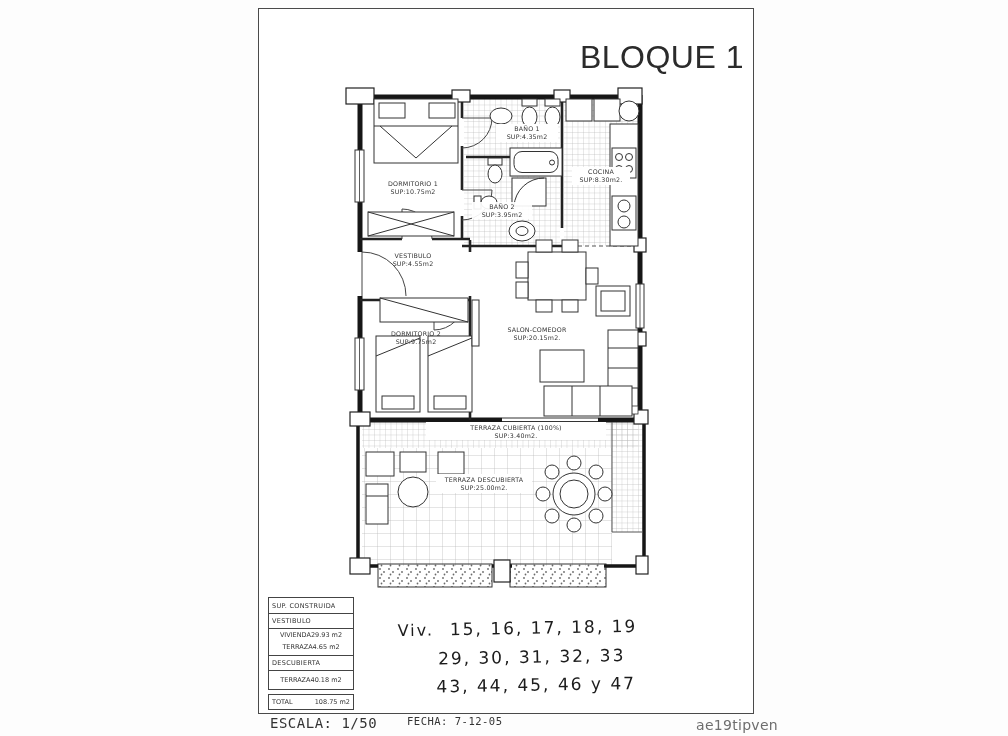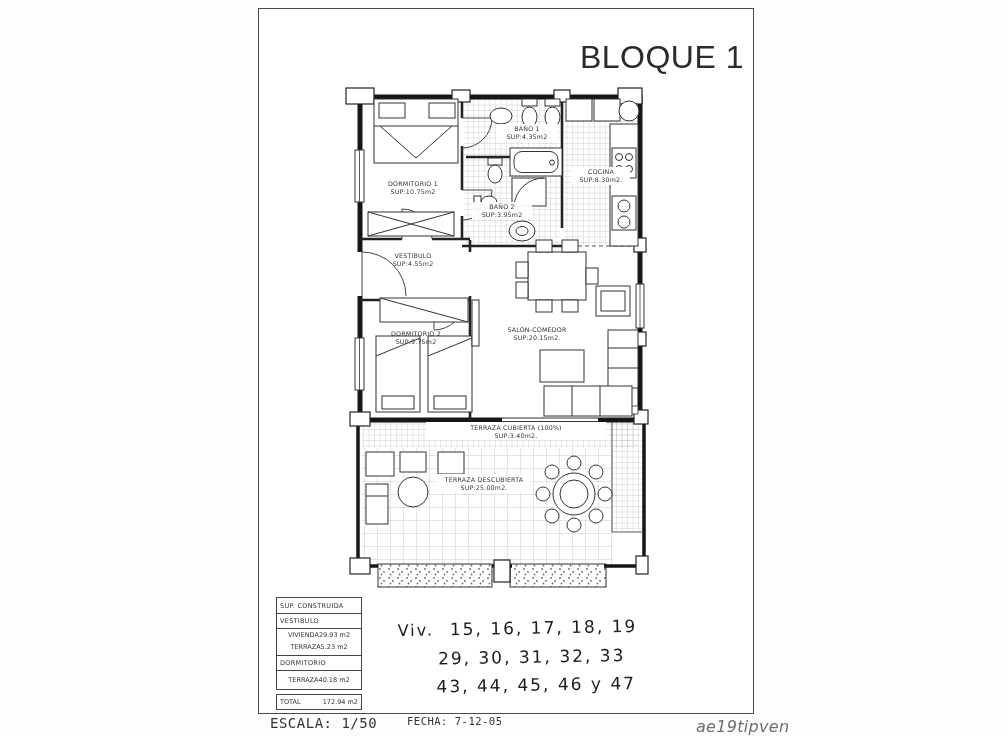--- a/index.html
+++ b/index.html
@@ -6,21 +6,21 @@
   .screen{position:relative;width:1008px;height:736px;background:#fdfdfd;overflow:hidden;
           font-family:"Liberation Sans",sans-serif;color:#222;}
   .sheet-border{position:absolute;left:258px;top:8px;width:494px;height:704px;
                 border:1px solid #4a4a4a;background:#fff;}
   .title-block{position:absolute;top:14px;right:264px;text-align:right;
                font-family:"Liberation Sans",sans-serif;font-size:32px;line-height:30px;
                letter-spacing:.5px;color:#2b2b2b;margin-top:28px;}
   .plan-svg{position:absolute;left:330px;top:80px;}
   
   .surface-table{position:absolute;left:268px;top:597px;width:86px;
-                 font-family:"DejaVu Sans",sans-serif;font-size:6.5px;color:#333;margin-left:8px;}
+                 font-family:"DejaVu Sans",sans-serif;font-size:6.5px;color:#333;}
   .st-box{border:1px solid #444;background:#fff;}
   .st-row{display:flex;justify-content:center;align-items:center;
           padding:2px 3px;}
   .st-head{border-bottom:1px solid #444;padding:4px 3px 3px 3px;letter-spacing:.3px;}
   .st-sec{border-bottom:1px solid #444;padding:3px 3px;letter-spacing:.3px;}
   .st-val{text-align:right;}
   .st-total{border:1px solid #444;background:#fff;margin-top:4px;
             display:flex;justify-content:space-between;padding:3px 3px;}
   
   .notes{position:absolute;left:398px;top:614px;width:240px;
@@ -28,21 +28,21 @@
          transform:rotate(-1deg);letter-spacing:2px;line-height:28px;}
   .notes .nprefix{display:inline-block;margin-right:16px;font-size:16px;}
   .notes .nline2{margin-left:40px;}
   .notes .nline3{margin-left:38px;}
   
   .footer-escala{position:absolute;left:270px;top:715px;font-family:"DejaVu Sans Mono",monospace;
                  font-size:14px;letter-spacing:.5px;color:#333;}
   .footer-fecha{position:absolute;left:362px;top:715px;font-family:"DejaVu Sans Mono",monospace;
                 font-size:10.5px;letter-spacing:.5px;color:#333;margin-left:45px;}
   .footer-code{position:absolute;left:696px;top:717px;font-family:"DejaVu Sans",sans-serif;
-               font-size:16px;letter-spacing:.3px;color:#6e6e6e;font-style:italic;}
+               font-size:14px;letter-spacing:.3px;color:#6e6e6e;}
   text{font-family:"DejaVu Sans",sans-serif;font-size:6.3px;fill:#333;letter-spacing:.2px;}
 </style>
 </head>
 <body>
 
 <div class="screen">
 
   <div class="sheet-border"></div>
 
   <div class="title-block">
@@ -259,31 +259,31 @@
   <div class="surface-table">
     <div class="st-box">
       <div class="st-head">SUP. CONSTRUIDA</div>
       <div class="st-sec">VESTIBULO</div>
       <div class="st-row">
         <span>VIVIENDA</span>
         <span class="st-val">29.93 m2</span>
       </div>
       <div class="st-row" style="border-bottom:1px solid #444;padding-bottom:4px;">
         <span>TERRAZA</span>
-        <span class="st-val">5.23 m2</span>
+        <span class="st-val">4.65 m2</span>
       </div>
-      <div class="st-sec">DORMITORIO</div>
+      <div class="st-sec">DESCUBIERTA</div>
       <div class="st-row" style="padding-top:5px;padding-bottom:5px;">
         <span>TERRAZA</span>
         <span class="st-val">40.18 m2</span>
       </div>
     </div>
     <div class="st-total">
       <span>TOTAL</span>
-      <span class="st-val">172.94 m2</span>
+      <span class="st-val">108.75 m2</span>
     </div>
   </div>
 
   <div class="notes">
     <div>
       <span class="nprefix">Viv.</span><span>15, 16, 17, 18, 19</span>
     </div>
     <div class="nline2">29, 30, 31, 32, 33</div>
     <div class="nline3">43, 44, 45, 46 y 47</div>
   </div>

